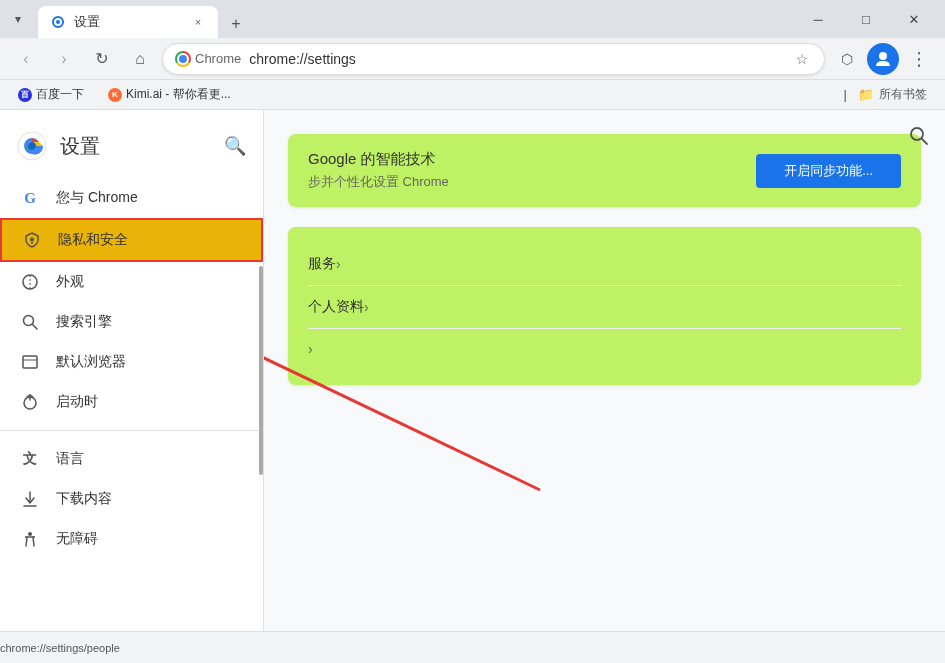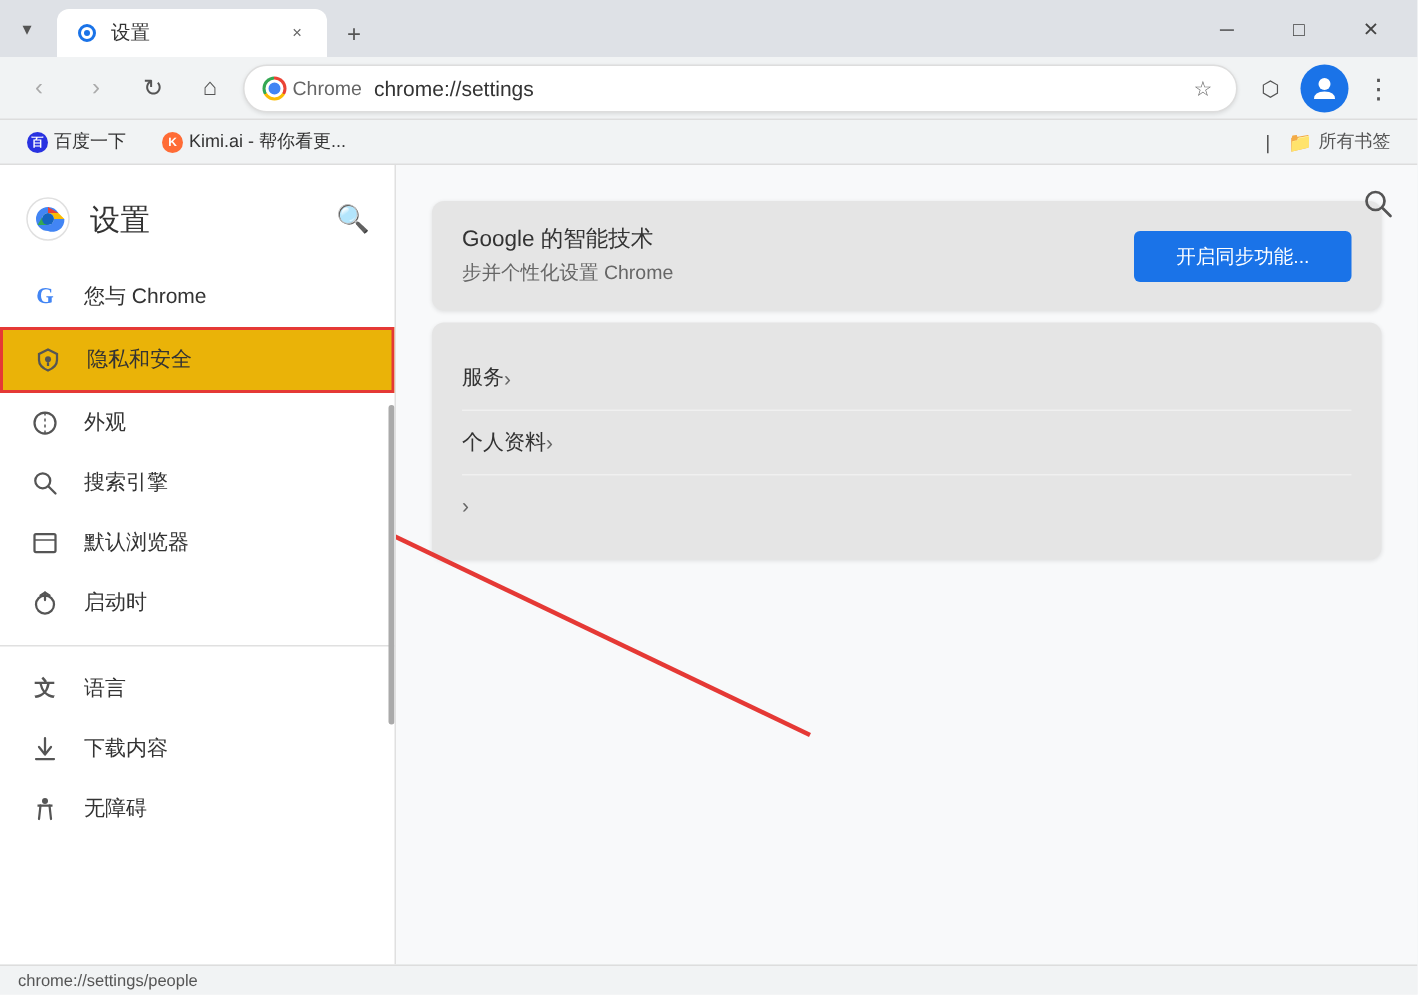--- a/index.html
+++ b/index.html
@@ -50,33 +50,33 @@
     .sidebar-item { display: flex; align-items: center; gap: 16px; padding: 10px 20px; cursor: pointer; position: relative; }
     .sidebar-item.highlighted { border: 2px solid #e53935; background: #fff; }
     .sidebar-icon { width: 20px; height: 20px; display: flex; align-items: center; justify-content: center; color: #555; font-size: 16px; flex-shrink: 0; }
     .sidebar-label { font-size: 14px; color: #333; }
     .sidebar-divider { height: 1px; background: #e0e0e0; margin: 8px 0; }
     .sidebar-scrollbar { position: absolute; right: 0; top: 0; width: 6px; height: 100%; background: transparent; }
     .sidebar-scrollbar-thumb { position: absolute; right: 0; top: 30%; width: 4px; height: 40%; background: #aaa; border-radius: 2px; }
 
     
     .settings-main { flex: 1; background: #f8f9fa; padding: 24px; overflow-y: auto; position: relative; }
-    .settings-card { background: #e5e5e5; border-radius: 8px; padding: 16px 20px; margin-bottom: 8px; box-shadow: 0 1px 3px rgba(0,0,0,0.1); }
+    .settings-card { background: #bef264; border-radius: 8px; padding: 16px 20px; margin-bottom: 20px; box-shadow: 0 1px 3px rgba(0,0,0,0.1); }
     .sync-card { display: flex; align-items: center; justify-content: space-between; }
     .sync-info h3 { font-size: 15px; color: #333; font-weight: 500; margin-bottom: 4px; }
     .sync-info p { font-size: 13px; color: #666; }
     .sync-btn { background: #1a73e8; color: #fff; border: none; border-radius: 4px; padding: 8px 28px; font-size: 13px; cursor: pointer; white-space: nowrap; }
 
     .section-row { display: flex; align-items: center; padding: 12px 0; border-bottom: 1px solid #f0f0f0; }
     .section-row:last-child { border-bottom: none; }
     .section-row-label { font-size: 14px; color: #333; }
     .section-row-arrow { color: #666; font-size: 14px; }
 
     
-    .status-bar { height: 20px; background: #f1f3f4; display: flex; align-items: center; padding: 0 12px; font-size: 11px; color: #555; border-top: 1px solid #ddd; }
+    .status-bar { height: 32px; background: #f1f3f4; display: flex; align-items: center; padding: 0 0; font-size: 11px; color: #555; border-top: 1px solid #ddd; }
 
     
     .chrome-circle { display: inline-block; width: 16px; height: 16px; border-radius: 50%; background: conic-gradient(#ea4335 0deg 120deg, #fbbc04 120deg 240deg, #34a853 240deg 360deg); position: relative; }
     .chrome-circle::after { content: ''; position: absolute; top: 50%; left: 50%; transform: translate(-50%, -50%); width: 8px; height: 8px; border-radius: 50%; background: #4285f4; border: 2px solid white; }
 
     .kimi-favicon { width: 14px; height: 14px; border-radius: 50%; background: #ff6b35; display: inline-flex; align-items: center; justify-content: center; color: white; font-size: 8px; font-weight: bold; }
     .baidu-favicon { width: 14px; height: 14px; border-radius: 50%; background: #2932e1; display: inline-flex; align-items: center; justify-content: center; color: white; font-size: 8px; font-weight: bold; }
   </style>
 </head>
 <body>

